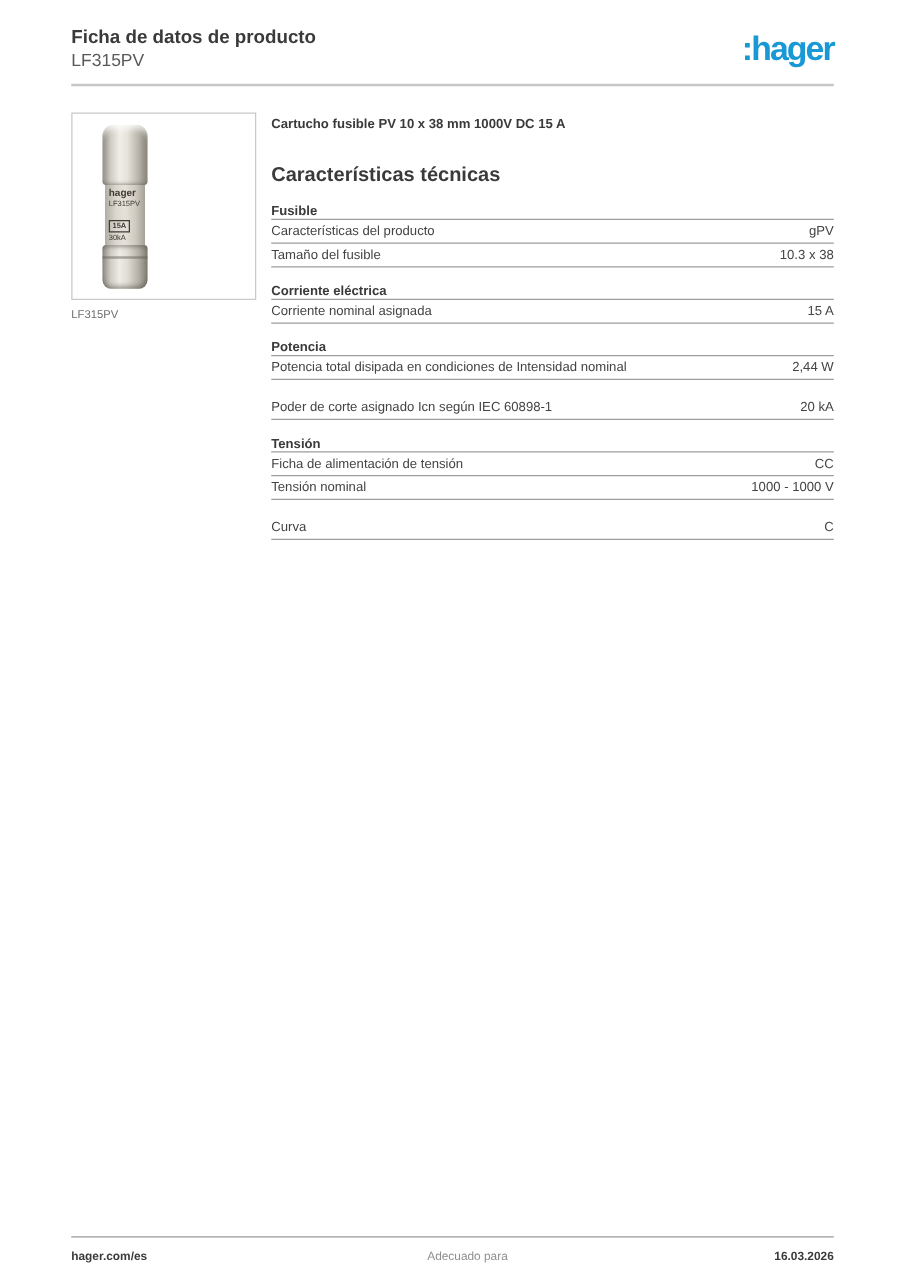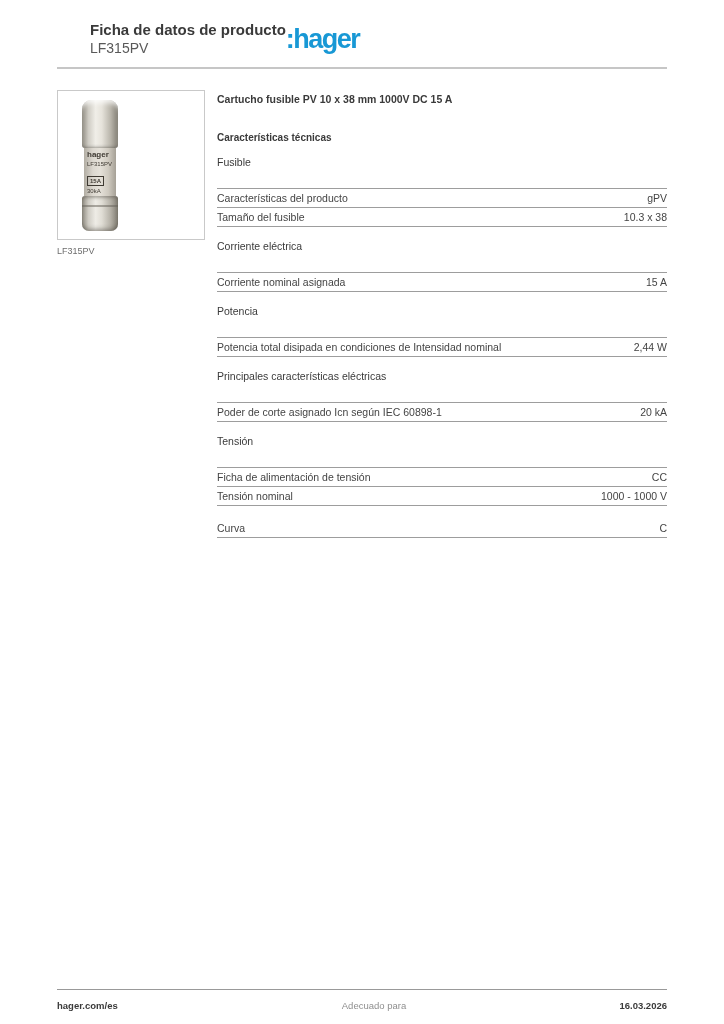--- a/index.html
+++ b/index.html
@@ -17,23 +17,22 @@
     overflow: hidden;
   }
 
   
   .header {
     position: absolute;
     left: 57px;
     right: 57px;
     top: 20px;
     display: flex;
-    justify-content: flex-start;
+    justify-content: space-between;
     align-items: flex-start;
-    margin-left: 33px;
   }
   .page-title {
     font-size: 15px;
     font-weight: bold;
     color: #3a3a3a;
     line-height: 20px;
   }
   .page-subtitle {
     font-size: 14px;
     color: #595959;
@@ -127,32 +126,32 @@
 
   
   .specs { margin-left: 12px; width: 450px; flex: 0 0 450px; }
   .product-description {
     font-size: 10.5px;
     font-weight: bold;
     color: #3a3a3a;
     margin-top: 3px;
   }
   .tech-title {
-    font-size: 10px;
+    font-size: 16px;
     font-weight: bold;
     color: #3a3a3a;
     margin-top: 27px;
   }
   .section { margin-top: 13px; }
   .section:first-of-type { margin-top: 16px; }
   .section-heading {
     font-size: 10.5px;
-    font-weight: normal;
-    color: #3a3a3a;
-    padding-bottom: 20px;
+    font-weight: bold;
+    color: #3a3a3a;
+    padding-bottom: 0;
     border-bottom: 1px solid #9d9d9d;
   }
   .spec-row {
     display: flex;
     justify-content: space-between;
     align-items: baseline;
     font-size: 10.5px;
     color: #444444;
     padding: 3px 0 3px;
     border-bottom: 1px solid #9d9d9d;
@@ -242,21 +241,20 @@
 
       <div class="section">
         <div class="section-heading">Potencia</div>
         <div class="spec-row">
           <span class="spec-label">Potencia total disipada en condiciones de Intensidad nominal</span>
           <span class="spec-value">2,44 W</span>
         </div>
       </div>
 
       <div class="section">
-        <div class="section-heading">Principales características eléctricas</div>
         <div class="spec-row">
           <span class="spec-label">Poder de corte asignado Icn según IEC 60898-1</span>
           <span class="spec-value">20 kA</span>
         </div>
       </div>
 
       <div class="section">
         <div class="section-heading">Tensión</div>
         <div class="spec-row">
           <span class="spec-label">Ficha de alimentación de tensión</span>

